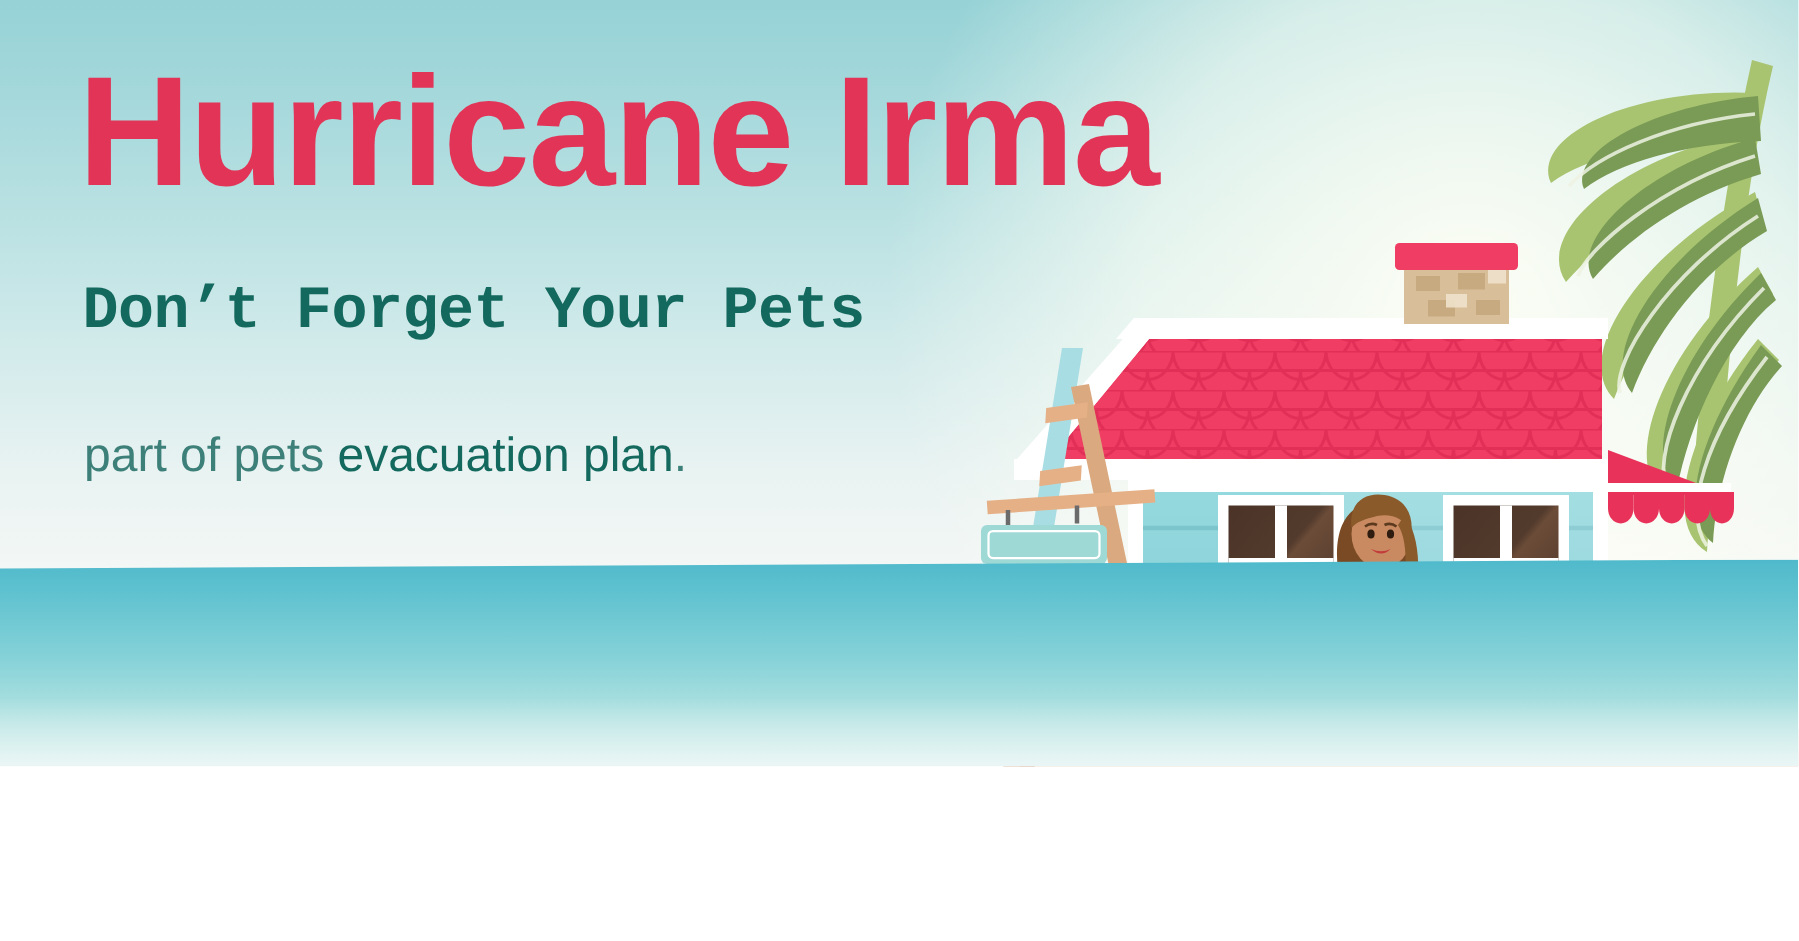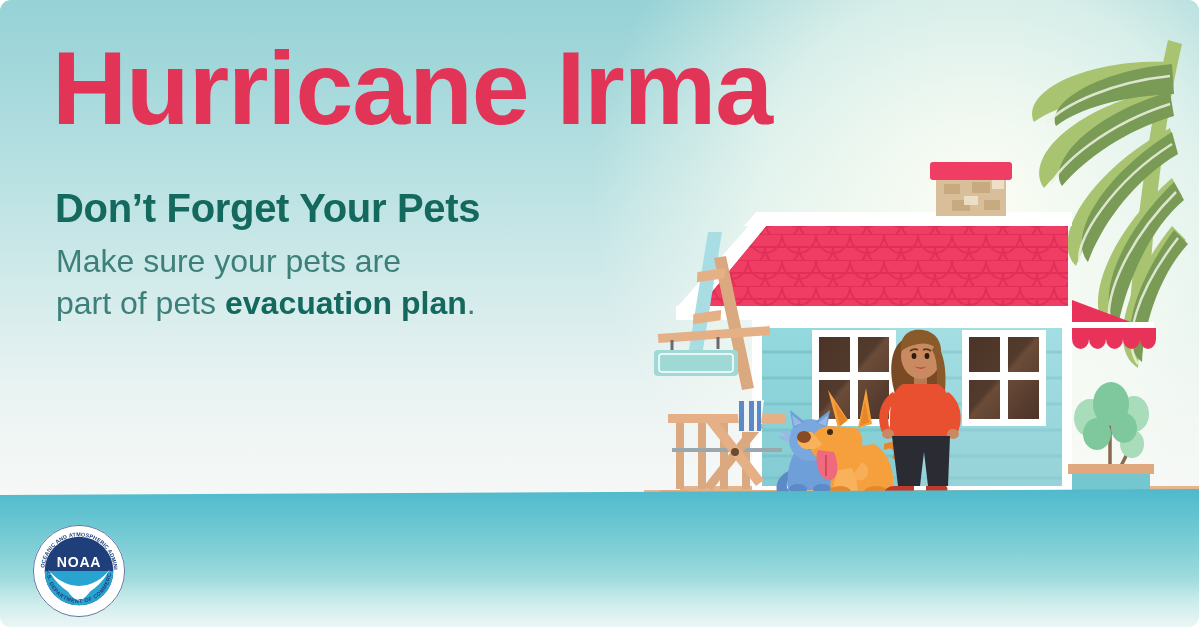--- a/index.html
+++ b/index.html
@@ -1,25 +1,24 @@
 <!DOCTYPE html>
 <html><head>
 <meta charset="utf-8">
 <style>
   html,body{margin:0;padding:0;background:#fff;}
   body{font-family:"Liberation Sans","DejaVu Sans",sans-serif;}
 
   #poster{
     position:relative;
-    width:1199px;height:627px;
+    width:1199px;height:511px;
     overflow:hidden;
     background:linear-gradient(to bottom,
        #96d2d6 0%, #a4d8db 12%, #bce2e3 30%, #d6ecec 48%,
        #e9f3f2 62%, #f3f7f5 74%, #f7f9f6 84%, #f8faf7 100%);
-    border-radius:11px;
   }
 
   
   .glow{
     position:absolute;right:-60px;top:-120px;width:700px;height:700px;
     background:radial-gradient(circle at 60% 45%, rgba(255,255,245,.95) 0%, rgba(255,255,245,.6) 38%, rgba(255,255,245,0) 68%);
     pointer-events:none;
   }
 
   
@@ -35,27 +34,27 @@
 
   
   .title{
     position:absolute;left:52px;top:34px;
     font-size:104px;line-height:1.05;font-weight:700;
     color:#e23457;letter-spacing:-1px;
     white-space:nowrap;
   }
   .subtitle{
     position:absolute;left:55px;top:186px;
-    font-size:40px;font-weight:700;color:#14695f;letter-spacing:-.3px;
+    font-size:40px;font-weight:700;color:#14695f;letter-spacing:-.3px;font-family:Liberation Mono, monospace;
   }
   .body-copy{
     position:absolute;left:56px;top:240px;
     font-size:32px;line-height:1.32;color:#3d7f79;font-weight:400;
   }
-  .body-copy b{color:#14695f;font-weight:700;}
+  .body-copy b{color:#14695f;font-weight:400;}
 
   
   .noaa{
     position:absolute;left:32px;top:524px;width:94px;height:94px;
   }
   .noaa svg{display:block;width:94px;height:94px;}
 
   .url{
     position:absolute;left:136px;top:556px;
     font-size:25px;font-weight:700;color:#16514f;letter-spacing:.1px;
@@ -385,21 +384,21 @@
   </svg>
   </div>
 
   <div class="water">
     <div class="water-shine"></div>
   </div>
 
   <div class="title">Hurricane Irma</div>
   <div class="subtitle">Don’t Forget Your Pets</div>
   <div class="body-copy">
-    <span>Make sure your pets are</span><br>
+    <br>
     <span>part of pets </span><b>evacuation plan</b><span>.</span>
   </div>
 
   <div class="noaa">
     <svg viewBox="0 0 200 200" xmlns="http://www.w3.org/2000/svg">
       <defs>
         <path id="ringTop" d="M 26,100 A 74,74 0 0 1 174,100"></path>
         <path id="ringBot" d="M 32,100 A 68,68 0 0 0 168,100"></path>
       </defs>
       <circle cx="100" cy="100" r="98" fill="#ffffff"></circle>

